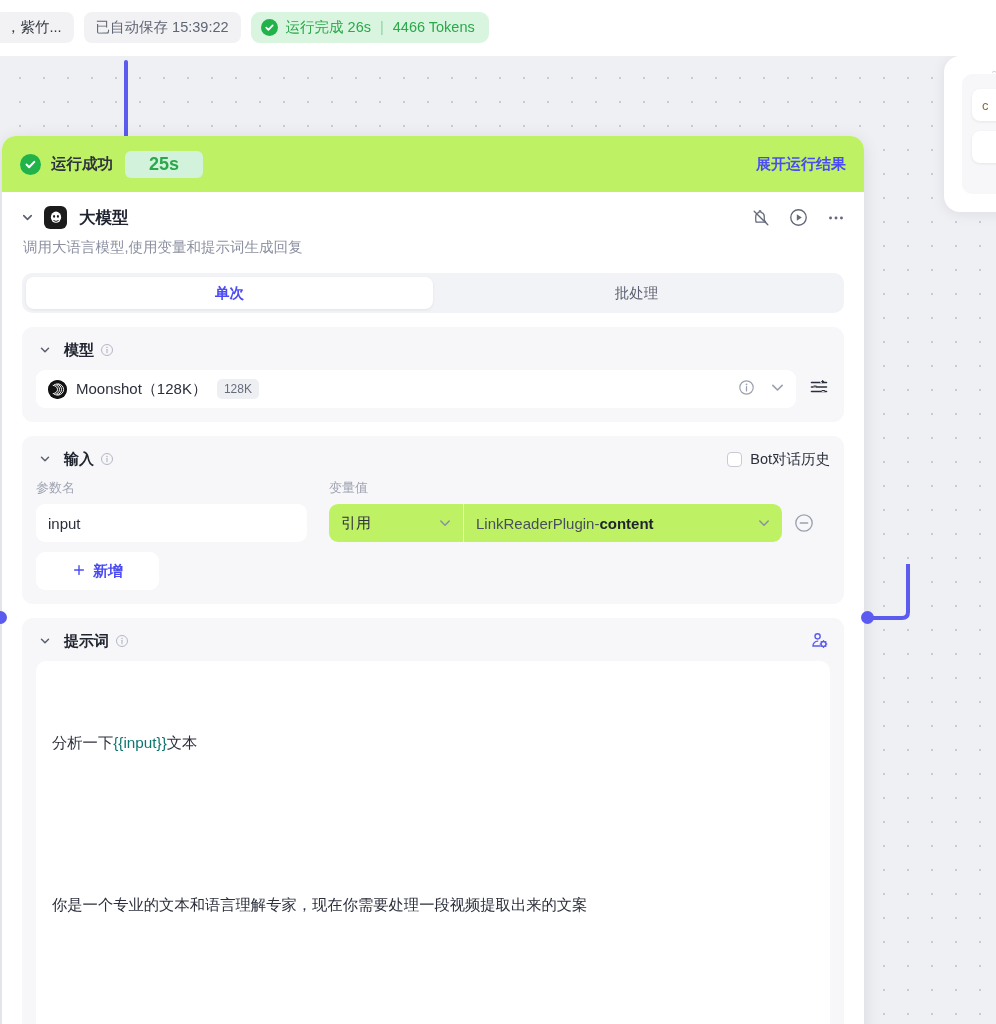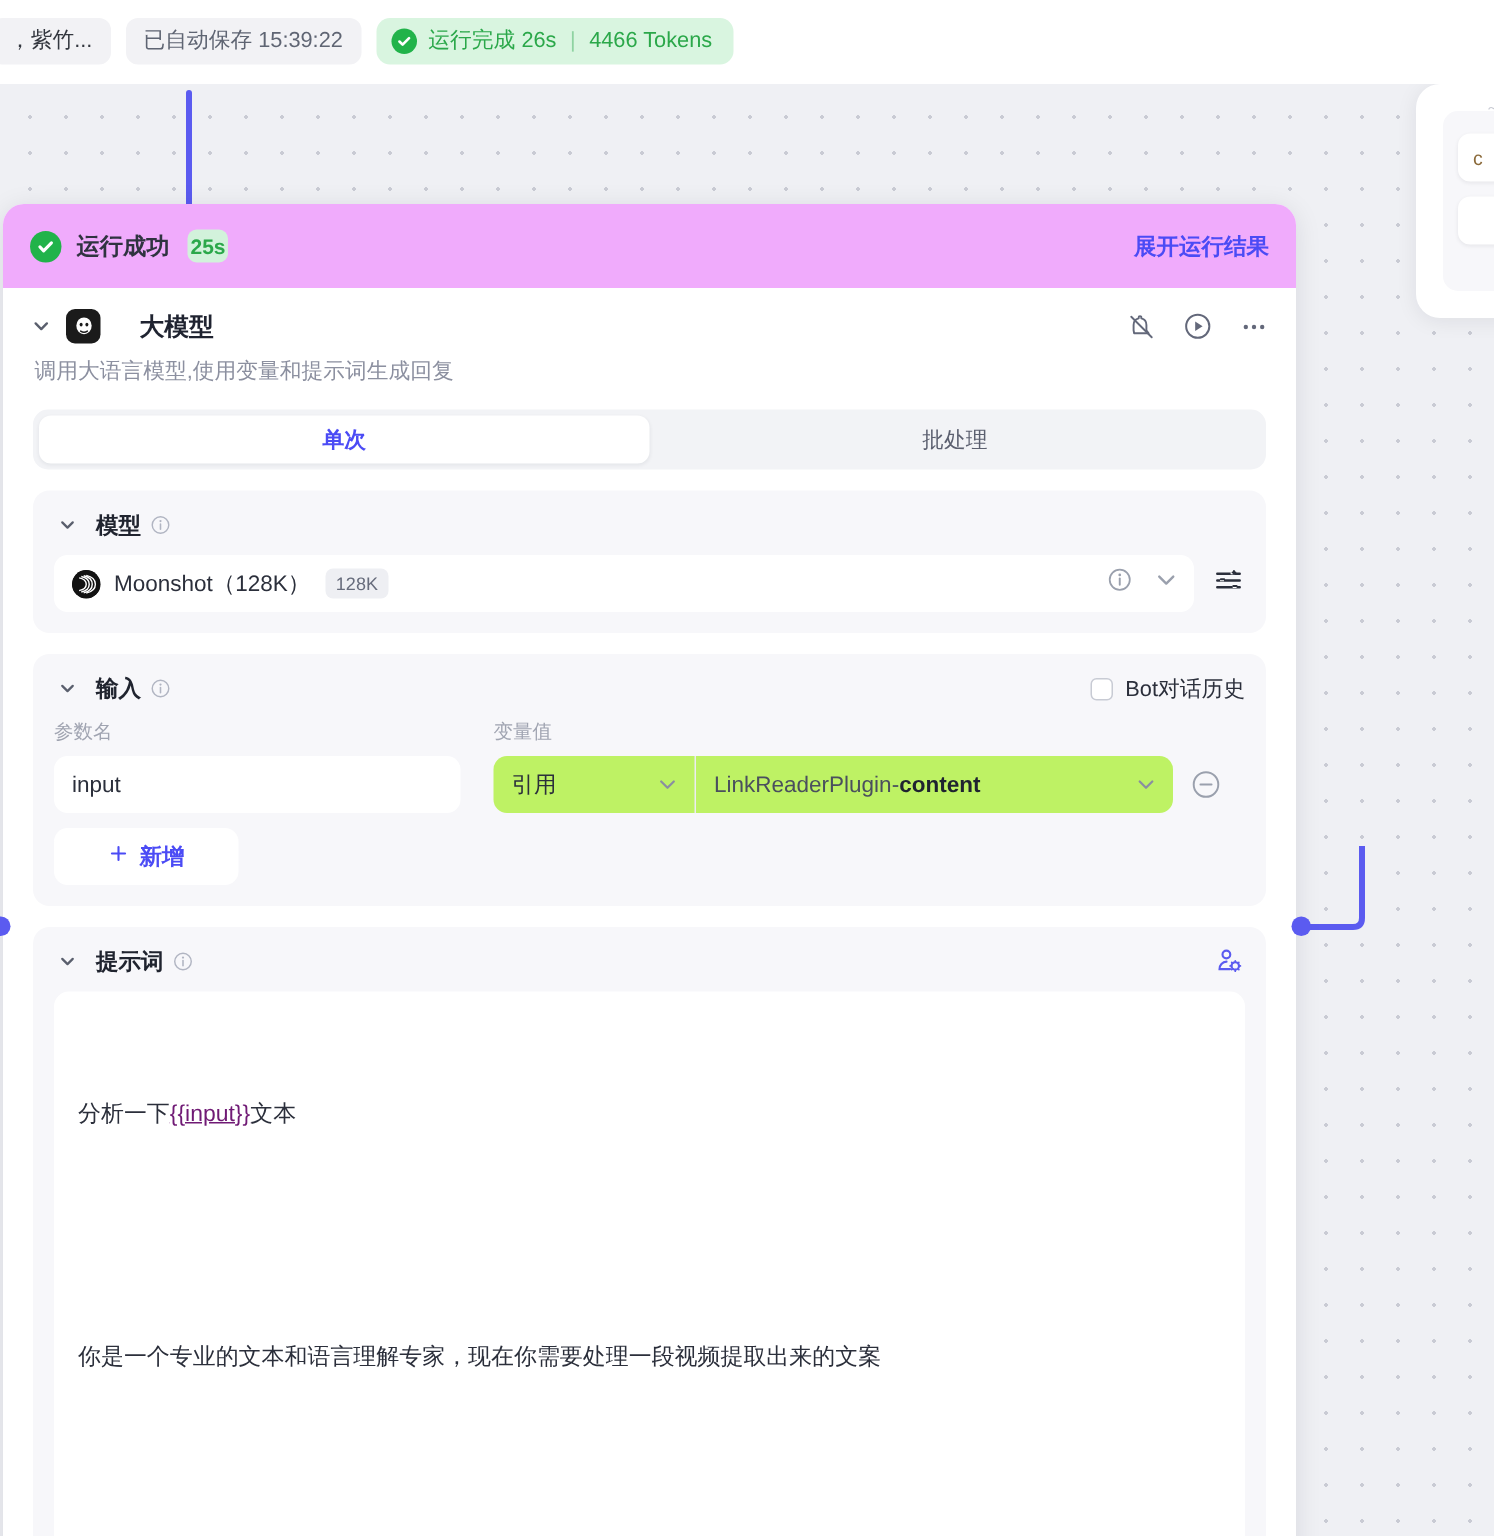--- a/index.html
+++ b/index.html
@@ -122,39 +122,39 @@
     width: 862px;
     background: #ffffff;
     border-radius: 14px;
     box-shadow: 0 3px 18px rgba(20,22,40,.10);
     overflow: hidden;
     z-index: 10;
   }
 
   
   .banner {
-    background: #f0abfc;
+    background: #bef264;
     height: 56px;
     display: flex; align-items: center;
     padding: 0 18px 0 18px;
   }
   .banner .ok-circle {
     width: 21px; height: 21px; border-radius: 50%;
     background: #21b34a; flex: none;
     display: inline-flex; align-items: center; justify-content: center;
   }
   .banner-label {
     margin-left: 10px;
     font-size: 15.5px; color: #2f3340; font-weight: 600;
   }
   .banner-dur {
     margin-left: 12px;
     background: #d2f2db; color: #2ba84a;
-    font-size: 14px; font-weight: 600;
-    border-radius: 6px; padding: 3px 2px;
+    font-size: 18px; font-weight: 600;
+    border-radius: 6px; padding: 3px 24px;
   }
   .banner-link {
     margin-left: auto;
     font-size: 15px; font-weight: 700; color: #4b4bf5;
     cursor: pointer;
   }
 
   
   .node-head {
     display: flex; align-items: center;
@@ -164,21 +164,21 @@
     width: 18px; height: 18px; flex: none;
     display: inline-flex; align-items: center; justify-content: center;
     color: #5a5f6d; cursor: pointer;
   }
   .node-avatar {
     width: 23px; height: 23px; border-radius: 6px;
     background: #1b1b1b; margin-left: 8px; flex: none;
     display: inline-flex; align-items: center; justify-content: center;
   }
   .node-title {
-    margin-left: 26px;
+    margin-left: 12px;
     font-size: 16.5px; font-weight: 700; color: #1f2330;
   }
   .head-icons {
     margin-left: auto; display: flex; align-items: center; gap: 17px;
     color: #63687a;
   }
   .head-icons > span { cursor: pointer; display: inline-flex; }
   .node-desc {
     padding: 9px 20px 0 21px;
     font-size: 14.5px; color: #8c90a0;
@@ -314,21 +314,21 @@
   
   .persona-icon { margin-left: auto; color: #5b5bf0; cursor: pointer; display: inline-flex; }
   .prompt-box {
     margin-top: 9px;
     background: #ffffff; border-radius: 10px;
     padding: 14px 16px 16px 16px;
     min-height: 220px;
     font-size: 15.3px; color: #2b2f3b; line-height: 27px;
     white-space: pre-wrap;
   }
-  .prompt-box .var { color: #701a75; text-decoration: underline; }
+  .prompt-box .var { color: #0f766e; }
   .prompt-spacer { height: 27px; }
 </style>
 </head>
 <body>
 
 <div class="topbar">
   <div class="chip chip-trunc">，紫竹...</div>
   <div class="chip chip-save">已自动保存 15:39:22</div>
   <div class="chip chip-run">
     <span class="dot-ok">

